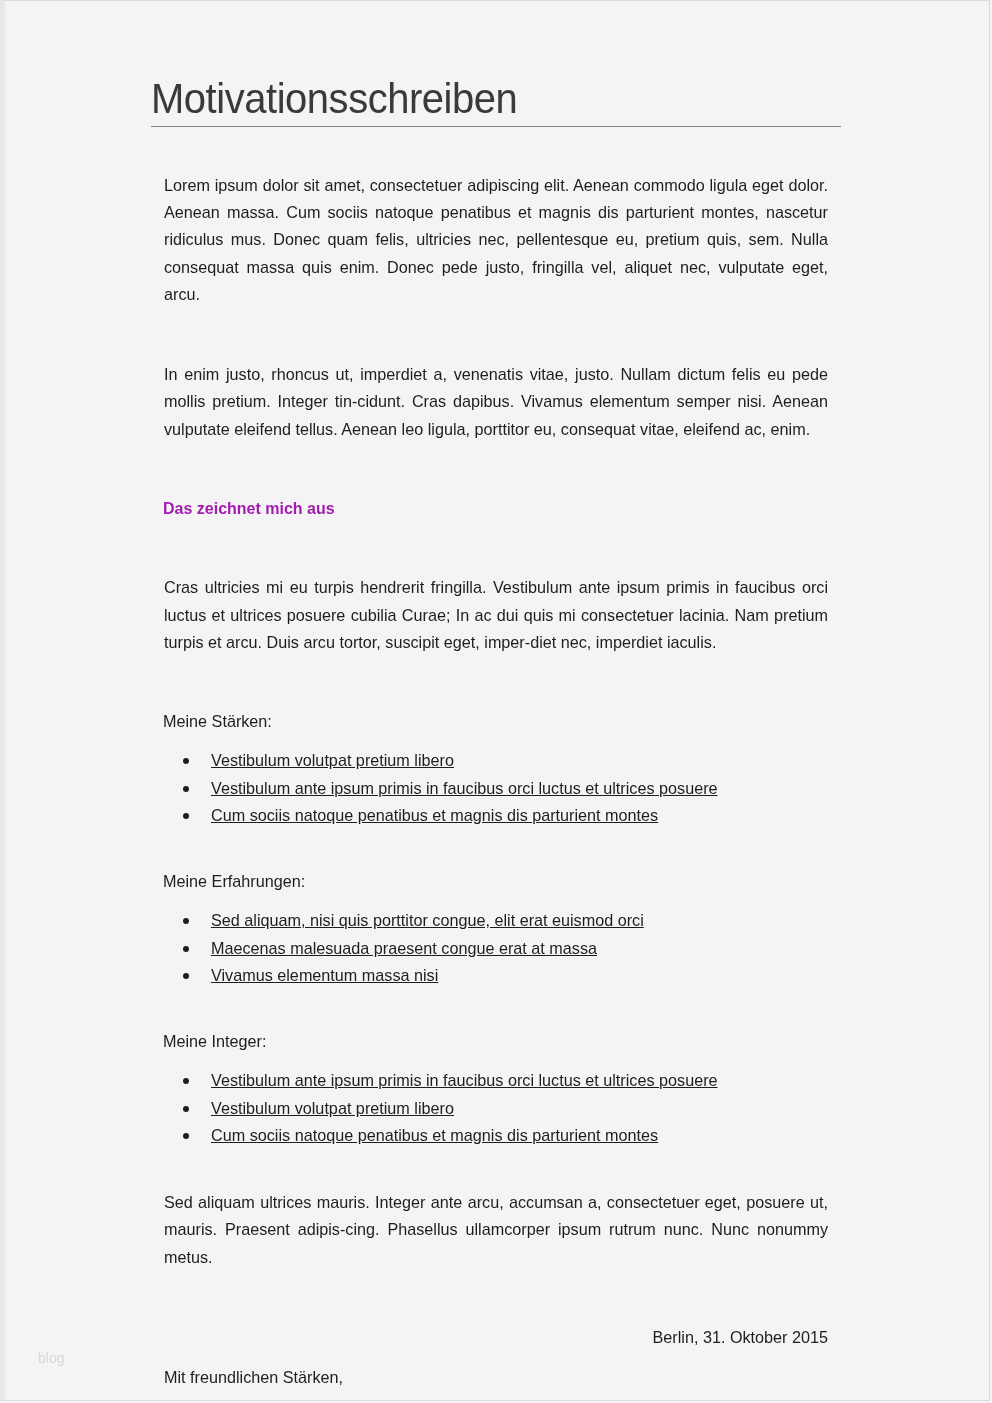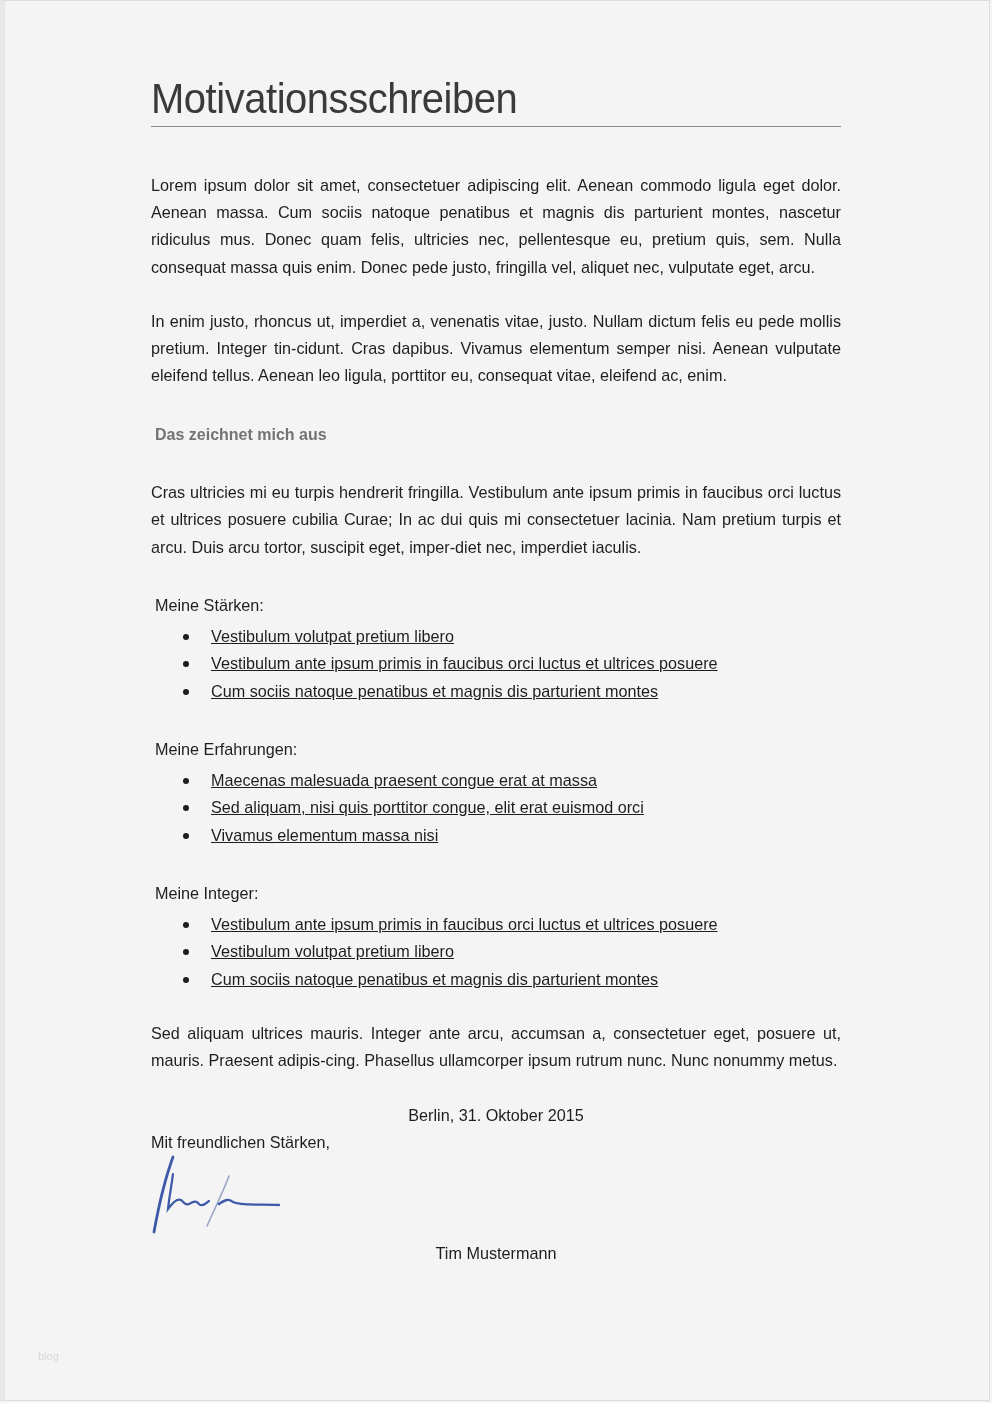--- a/index.html
+++ b/index.html
@@ -22,40 +22,40 @@
     font-size: 43px; font-weight: normal; color: #3a3a3a;
     letter-spacing: -0.5px; margin: 0; line-height: 52px;
     transform: scaleX(0.93); transform-origin: left;
   }
   .rule {
     height: 0; border-top: 1.5px solid #8a8a8a; margin-top: 2px; width: 690px;
   }
   .body-text {
     font-size: 16.2px; line-height: 27.2px; color: #1e1e1e;
   }
-  p { margin: 0; text-align: justify; }
+  p { margin: 13px; text-align: justify; }
   .p1 { margin-top: 45px; }
   .gap { height: 27.2px; }
   .heading {
-    color: #737373; font-weight: bold; font-size: 16px; margin: 4px; line-height: 27.2px;
+    color: #a21caf; font-weight: bold; font-size: 16px; margin: 12px; line-height: 27.2px;
   }
-  .list-label { margin: 4px; text-align: left; }
+  .list-label { margin: 12px; text-align: left; }
   ul { margin: 0; padding: 0; list-style: none; }
   li { position: relative; padding-left: 60px; line-height: 27.2px; text-decoration: underline; }
   li .bullet {
     position: absolute; left: 32px; top: 11px; width: 6px; height: 6px;
     border-radius: 50%; background: #1e1e1e;
   }
-  .date { text-align: center; }
+  .date { text-align: right; }
   .closing { text-align: left; }
   .signature { height: 90px; position: relative; width: 150px; }
   .signature svg { position: absolute; left: 0; top: -2px; }
   .name { text-align: center; margin-top: -6px; }
   .watermark {
-    position: absolute; left: 38px; top: 1350px; font-size: 11px; color: #d8d8d8;
+    position: absolute; left: 38px; top: 1350px; font-size: 14px; color: #d8d8d8;
   }
 </style>
 </head>
 <body>
 
 <div class="frame"></div>
 
 <div class="page body-text">
   <h1 class="title">Motivationsschreiben</h1>
   <div class="rule"></div>
@@ -75,22 +75,22 @@
       <li><span class="bullet"></span><span>Vestibulum volutpat pretium libero</span></li>
       <li><span class="bullet"></span><span>Vestibulum ante ipsum primis in faucibus orci luctus et ultrices posuere</span></li>
       <li><span class="bullet"></span><span>Cum sociis natoque penatibus et magnis dis parturient montes</span></li>
     </ul>
   </div>
   <div class="gap"></div>
 
   <div>
     <p class="list-label">Meine Erfahrungen:</p>
     <ul>
+      <li><span class="bullet"></span><span>Sed aliquam, nisi quis porttitor congue, elit erat euismod orci</span></li>
       <li><span class="bullet"></span><span>Maecenas malesuada praesent congue erat at massa</span></li>
-      <li><span class="bullet"></span><span>Sed aliquam, nisi quis porttitor congue, elit erat euismod orci</span></li>
       <li><span class="bullet"></span><span>Vivamus elementum massa nisi</span></li>
     </ul>
   </div>
   <div class="gap"></div>
 
   <div>
     <p class="list-label">Meine Integer:</p>
     <ul>
       <li><span class="bullet"></span><span>Vestibulum ante ipsum primis in faucibus orci luctus et ultrices posuere</span></li>
       <li><span class="bullet"></span><span>Vestibulum volutpat pretium libero</span></li>

